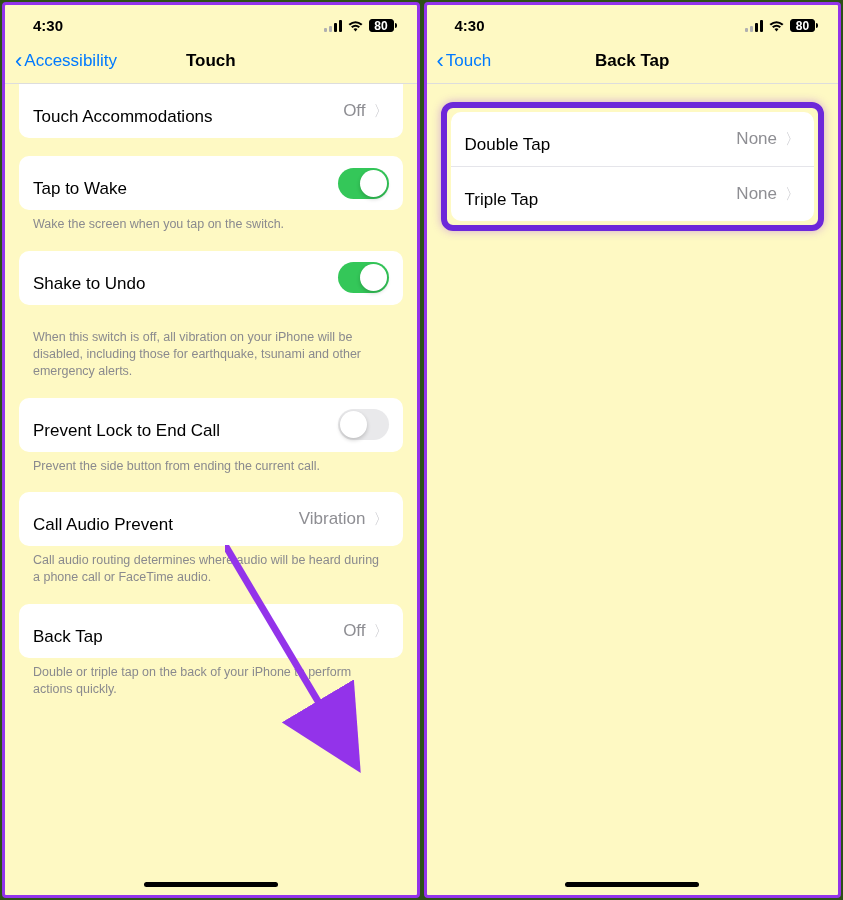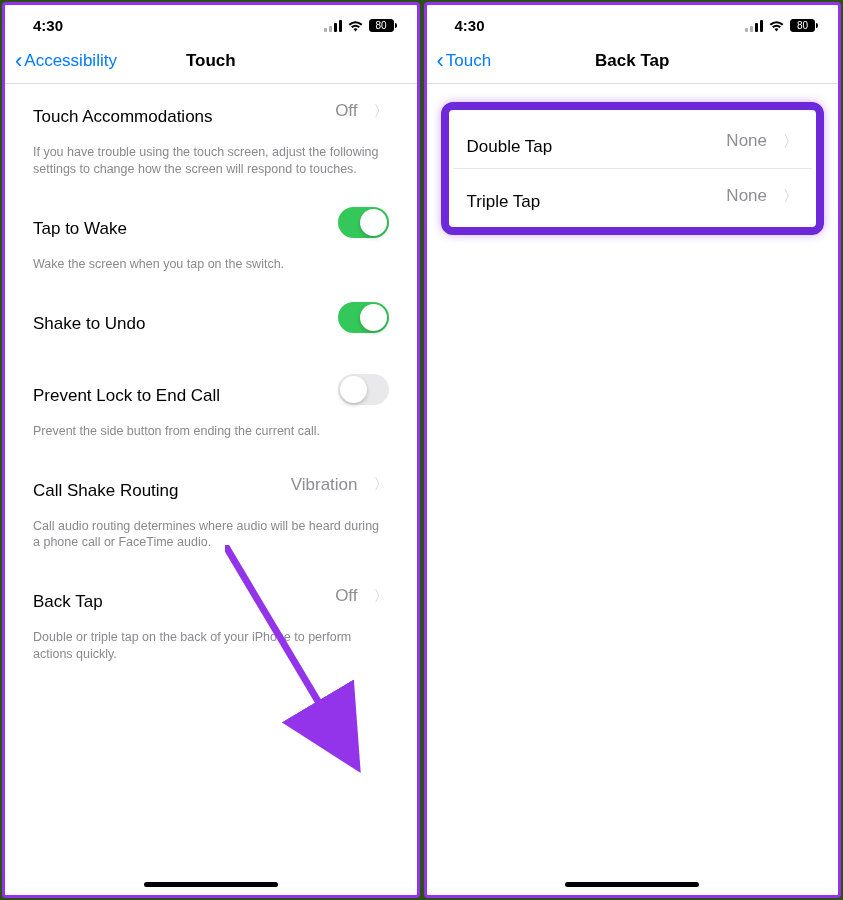--- a/index.html
+++ b/index.html
@@ -6,21 +6,21 @@
     body {
       font-family: -apple-system, BlinkMacSystemFont, "Segoe UI", Helvetica, Arial, sans-serif;
       background: #2d5016;
       display: flex;
       gap: 4px;
       padding: 2px;
       width: 843px;
       height: 900px;
     }
     .phone {
-      background: #ffffff;
+      background: #fef9c3;
       border: 3px solid #9333ea;
       border-radius: 4px;
       flex: 1;
       display: flex;
       flex-direction: column;
       overflow: hidden;
       position: relative;
     }
     .status-bar {
       display: flex;
@@ -47,22 +47,22 @@
       border: 1px solid #000;
       border-radius: 3px;
       position: relative;
       background: #000;
       display: flex;
       align-items: center;
       justify-content: center;
     }
     .battery-level {
       color: #fff;
-      font-size: 10px;
-      font-weight: 400;
+      font-size: 12px;
+      font-weight: 700;
     }
     .battery-tip {
       width: 2px;
       height: 5px;
       background: #000;
       border-radius: 0 2px 2px 0;
     }
     .nav-bar {
       display: flex;
       align-items: center;
@@ -111,21 +111,21 @@
       padding: 11px 14px;
       display: flex;
       align-items: center;
       justify-content: space-between;
       font-size: 17px;
     }
     .cell-label { color: #000; margin-top: 12px; }
     .cell-right {
       display: flex;
       align-items: center;
-      gap: 16px;
+      gap: 8px;
     }
     .cell-value {
       color: #8e8e93;
       font-size: 17px;
     }
     .chevron-right {
       color: #c7c7cc;
       font-size: 15px;
     }
     .footer-text {
@@ -158,21 +158,21 @@
       position: absolute;
       bottom: 8px;
       left: 50%;
       transform: translateX(-50%);
       width: 134px;
       height: 5px;
       background: #000;
       border-radius: 3px;
     }
     .highlight-box {
-      border: 8px solid #6d28d9;
+      border: 6px solid #6d28d9;
       border-radius: 12px;
       padding: 4px;
       margin: 18px 0 0 0;
       box-shadow: 0 0 10px rgba(147,51,234,0.4);
     }
     .highlight-box .cell {
       border-radius: 10px 10px 0 0;
     }
     .highlight-box .cell + .cell {
       border-top: 1px solid #e5e5ea;
@@ -222,21 +222,20 @@
 
   <div class="content">
     <div class="cell-group first-partial">
       <div class="cell">
         <span class="cell-label">Touch Accommodations</span>
         <span class="cell-right">
           <span class="cell-value">Off</span>
           <span class="chevron-right">〉</span>
         </span>
       </div>
-      <div class="footer-text">If you have trouble using the touch screen, adjust the following settings to change how the screen will respond to touches.</div>
     </div>
 
     <div class="cell-group">
       <div class="cell">
         <span class="cell-label">Tap to Wake</span>
         <span class="toggle on">
             <span class="toggle-knob"></span>
           </span>
       </div>
       <div class="footer-text">Wake the screen when you tap on the switch.</div>
@@ -245,35 +244,36 @@
     <div class="cell-group">
       <div class="cell">
         <span class="cell-label">Shake to Undo</span>
         <span class="toggle on">
             <span class="toggle-knob"></span>
           </span>
       </div>
     </div>
 
     <div class="cell-group">
+      <div class="footer-text">When this switch is off, all vibration on your iPhone will be disabled, including those for earthquake, tsunami and other emergency alerts.</div>
     </div>
 
     <div class="cell-group">
       <div class="cell">
         <span class="cell-label">Prevent Lock to End Call</span>
         <span class="toggle off">
             <span class="toggle-knob"></span>
           </span>
       </div>
       <div class="footer-text">Prevent the side button from ending the current call.</div>
     </div>
 
     <div class="cell-group">
       <div class="cell">
-        <span class="cell-label">Call Shake Routing</span>
+        <span class="cell-label">Call Audio Prevent</span>
         <span class="cell-right">
           <span class="cell-value">Vibration</span>
           <span class="chevron-right">〉</span>
         </span>
       </div>
       <div class="footer-text">Call audio routing determines where audio will be heard during a phone call or FaceTime audio.</div>
     </div>
 
     <div class="cell-group">
       <div class="cell">

